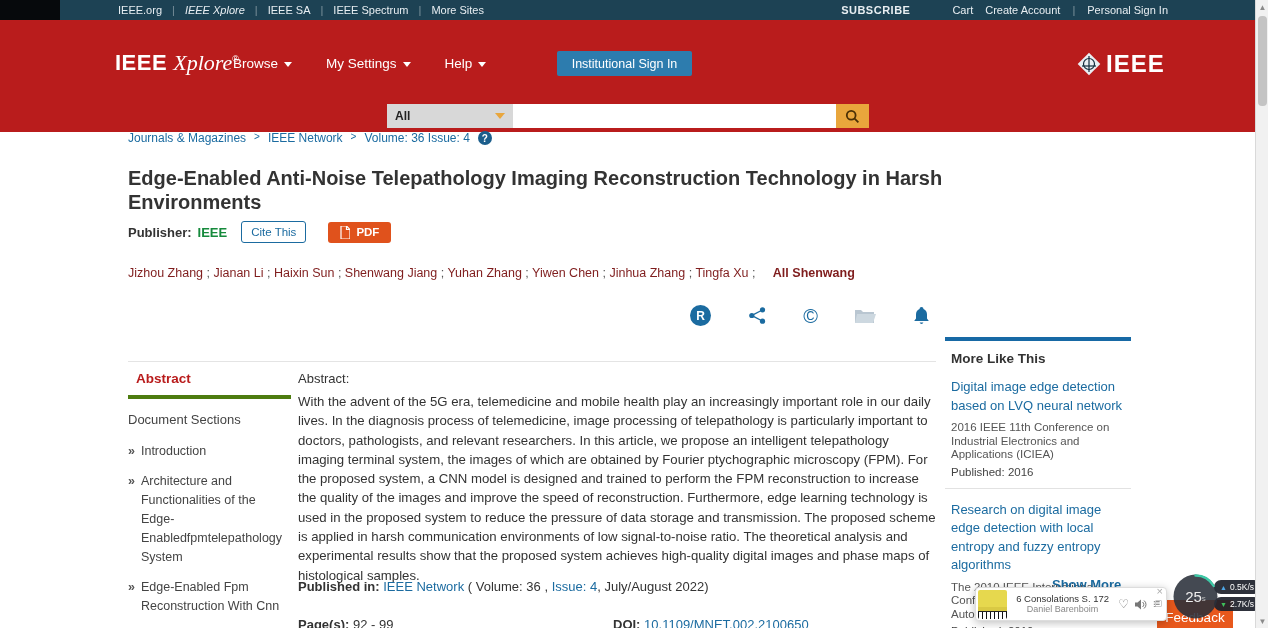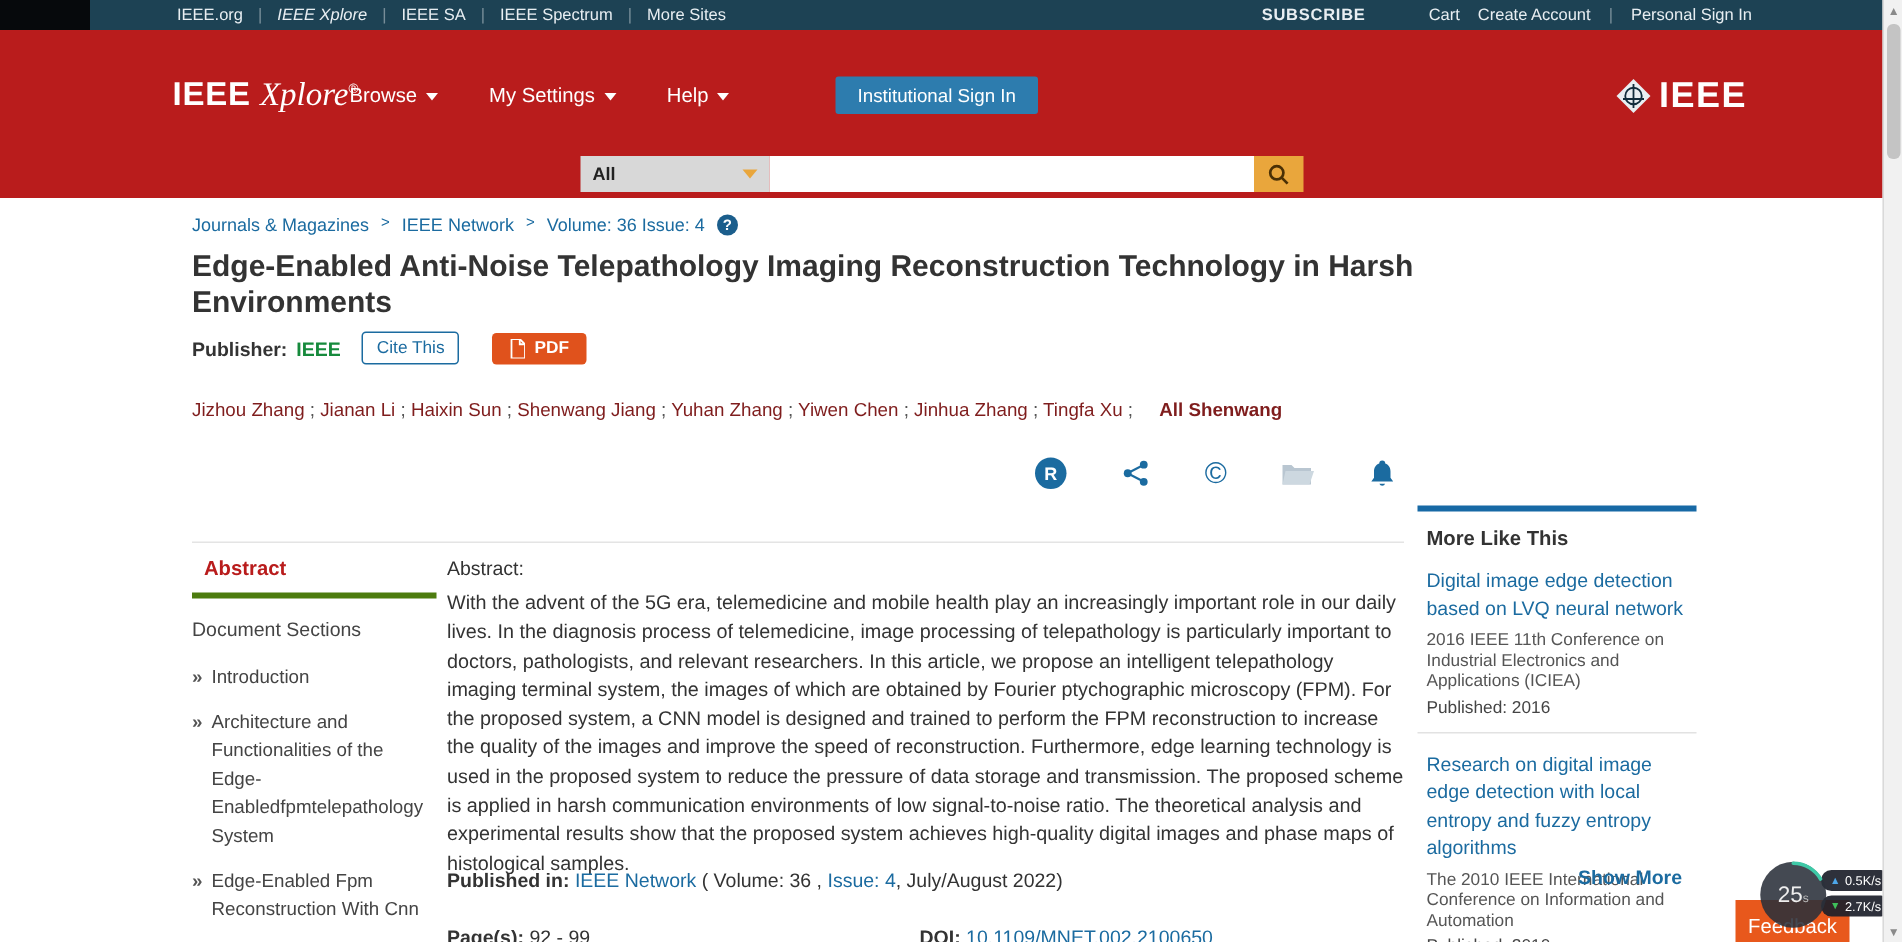--- a/index.html
+++ b/index.html
@@ -32,21 +32,21 @@
 
   
   .search-row { position:absolute; left:387px; top:84px; display:flex; height:24px; }
   .search-scope { width:126px; height:24px; background:#d8d8d8; color:#222; font-size:12px; font-weight:bold; display:flex; align-items:center; padding:0 8px; justify-content:space-between; cursor:pointer; }
   .scope-caret { width:0; height:0; border-left:5px solid transparent; border-right:5px solid transparent; border-top:6px solid #e9a63c; }
   .search-input { width:323px; height:24px; border:none; background:#fff; font-size:12px; padding:0 8px; font-family:inherit; }
   .search-btn { width:33px; height:24px; background:#e9a63c; border:none; display:flex; align-items:center; justify-content:center; cursor:pointer; }
   .adv-search { position:absolute; left:600px; top:114px; width:270px; text-align:right; color:#fff; font-size:10px; font-weight:bold; letter-spacing:.4px; cursor:pointer; }
 
   
-  .breadcrumb { position:absolute; left:128px; top:143px; display:flex; align-items:flex-start; gap:8px; font-size:12px; }
+  .breadcrumb { position:absolute; left:128px; top:131px; display:flex; align-items:flex-start; gap:8px; font-size:12px; }
   .breadcrumb a { color:#1b6ba0; text-decoration:none; cursor:pointer; }
   .bc-sep { color:#1b6ba0; font-size:10px; }
   .bc-help { width:14px; height:14px; border-radius:50%; background:#1b5e8c; color:#fff; font-size:10px; font-weight:bold; display:flex; align-items:center; justify-content:center; cursor:pointer; }
 
   
   .doc-title { position:absolute; left:128px; top:166px; width:820px; font-size:20px; line-height:24px; font-weight:bold; color:#333; }
   .pub-row { position:absolute; left:128px; top:221px; display:flex; align-items:center; gap:14px; }
   .pub-label { font-size:13px; font-weight:bold; color:#333; }
   .pub-ieee { font-size:13px; font-weight:bold; color:#168a3c; margin-left:-8px; }
   .cite-btn { border:1px solid #1b6ba0; background:#fff; color:#1b6ba0; font-size:11.5px; padding:4px 9px; border-radius:3px; cursor:pointer; font-family:inherit; }
@@ -308,20 +308,38 @@
       <div class="mlt-pub">Published: 2016</div>
     </div>
     <div class="mlt-item">
       <a class="mlt-link">Research on digital image edge detection with local entropy and fuzzy entropy algorithms</a>
       <div class="mlt-venue">The 2010 IEEE International Conference on Information and Automation</div>
       <div class="mlt-pub">Published: 2010</div>
     </div>
   </div>
   <a class="show-more">Show More</a>
 
+  <div class="player">
+    <div class="album-art"></div>
+    <div class="track-block">
+      <div class="track-title">6 Consolations S. 172</div>
+      <div class="track-artist">Daniel Barenboim</div>
+    </div>
+    <span class="player-ico">♡</span>
+    <span class="player-ico">
+      <svg width="12" height="11" viewBox="0 0 12 11">
+        <path d="M0 3.5 h2.5 L6 .5 v10 L2.5 7.5 H0 Z" fill="#777"></path>
+        <path d="M7.5 3 a3 3 0 0 1 0 5" fill="none" stroke="#777" stroke-width="1"></path>
+        <path d="M9 1.5 a5 5 0 0 1 0 8" fill="none" stroke="#777" stroke-width="1"></path>
+      </svg>
+    </span>
+    <span class="player-ico">≡</span>
+    <span class="player-close">×</span>
+    <span class="player-box"></span>
+  </div>
 
   <div class="timer-badge">
     <svg width="47" height="47" viewBox="0 0 47 47">
       <circle cx="23.5" cy="23.5" r="22" fill="rgba(42,48,58,0.88)"></circle>
       <path d="M23.5 2.5 a21 21 0 0 1 18.2 10.5" fill="none" stroke="#3ec9a7" stroke-width="2.4" stroke-linecap="round"></path>
     </svg>
     <div class="timer-num">
       <span>25</span>
         <span class="unit">s</span>
     </div>

